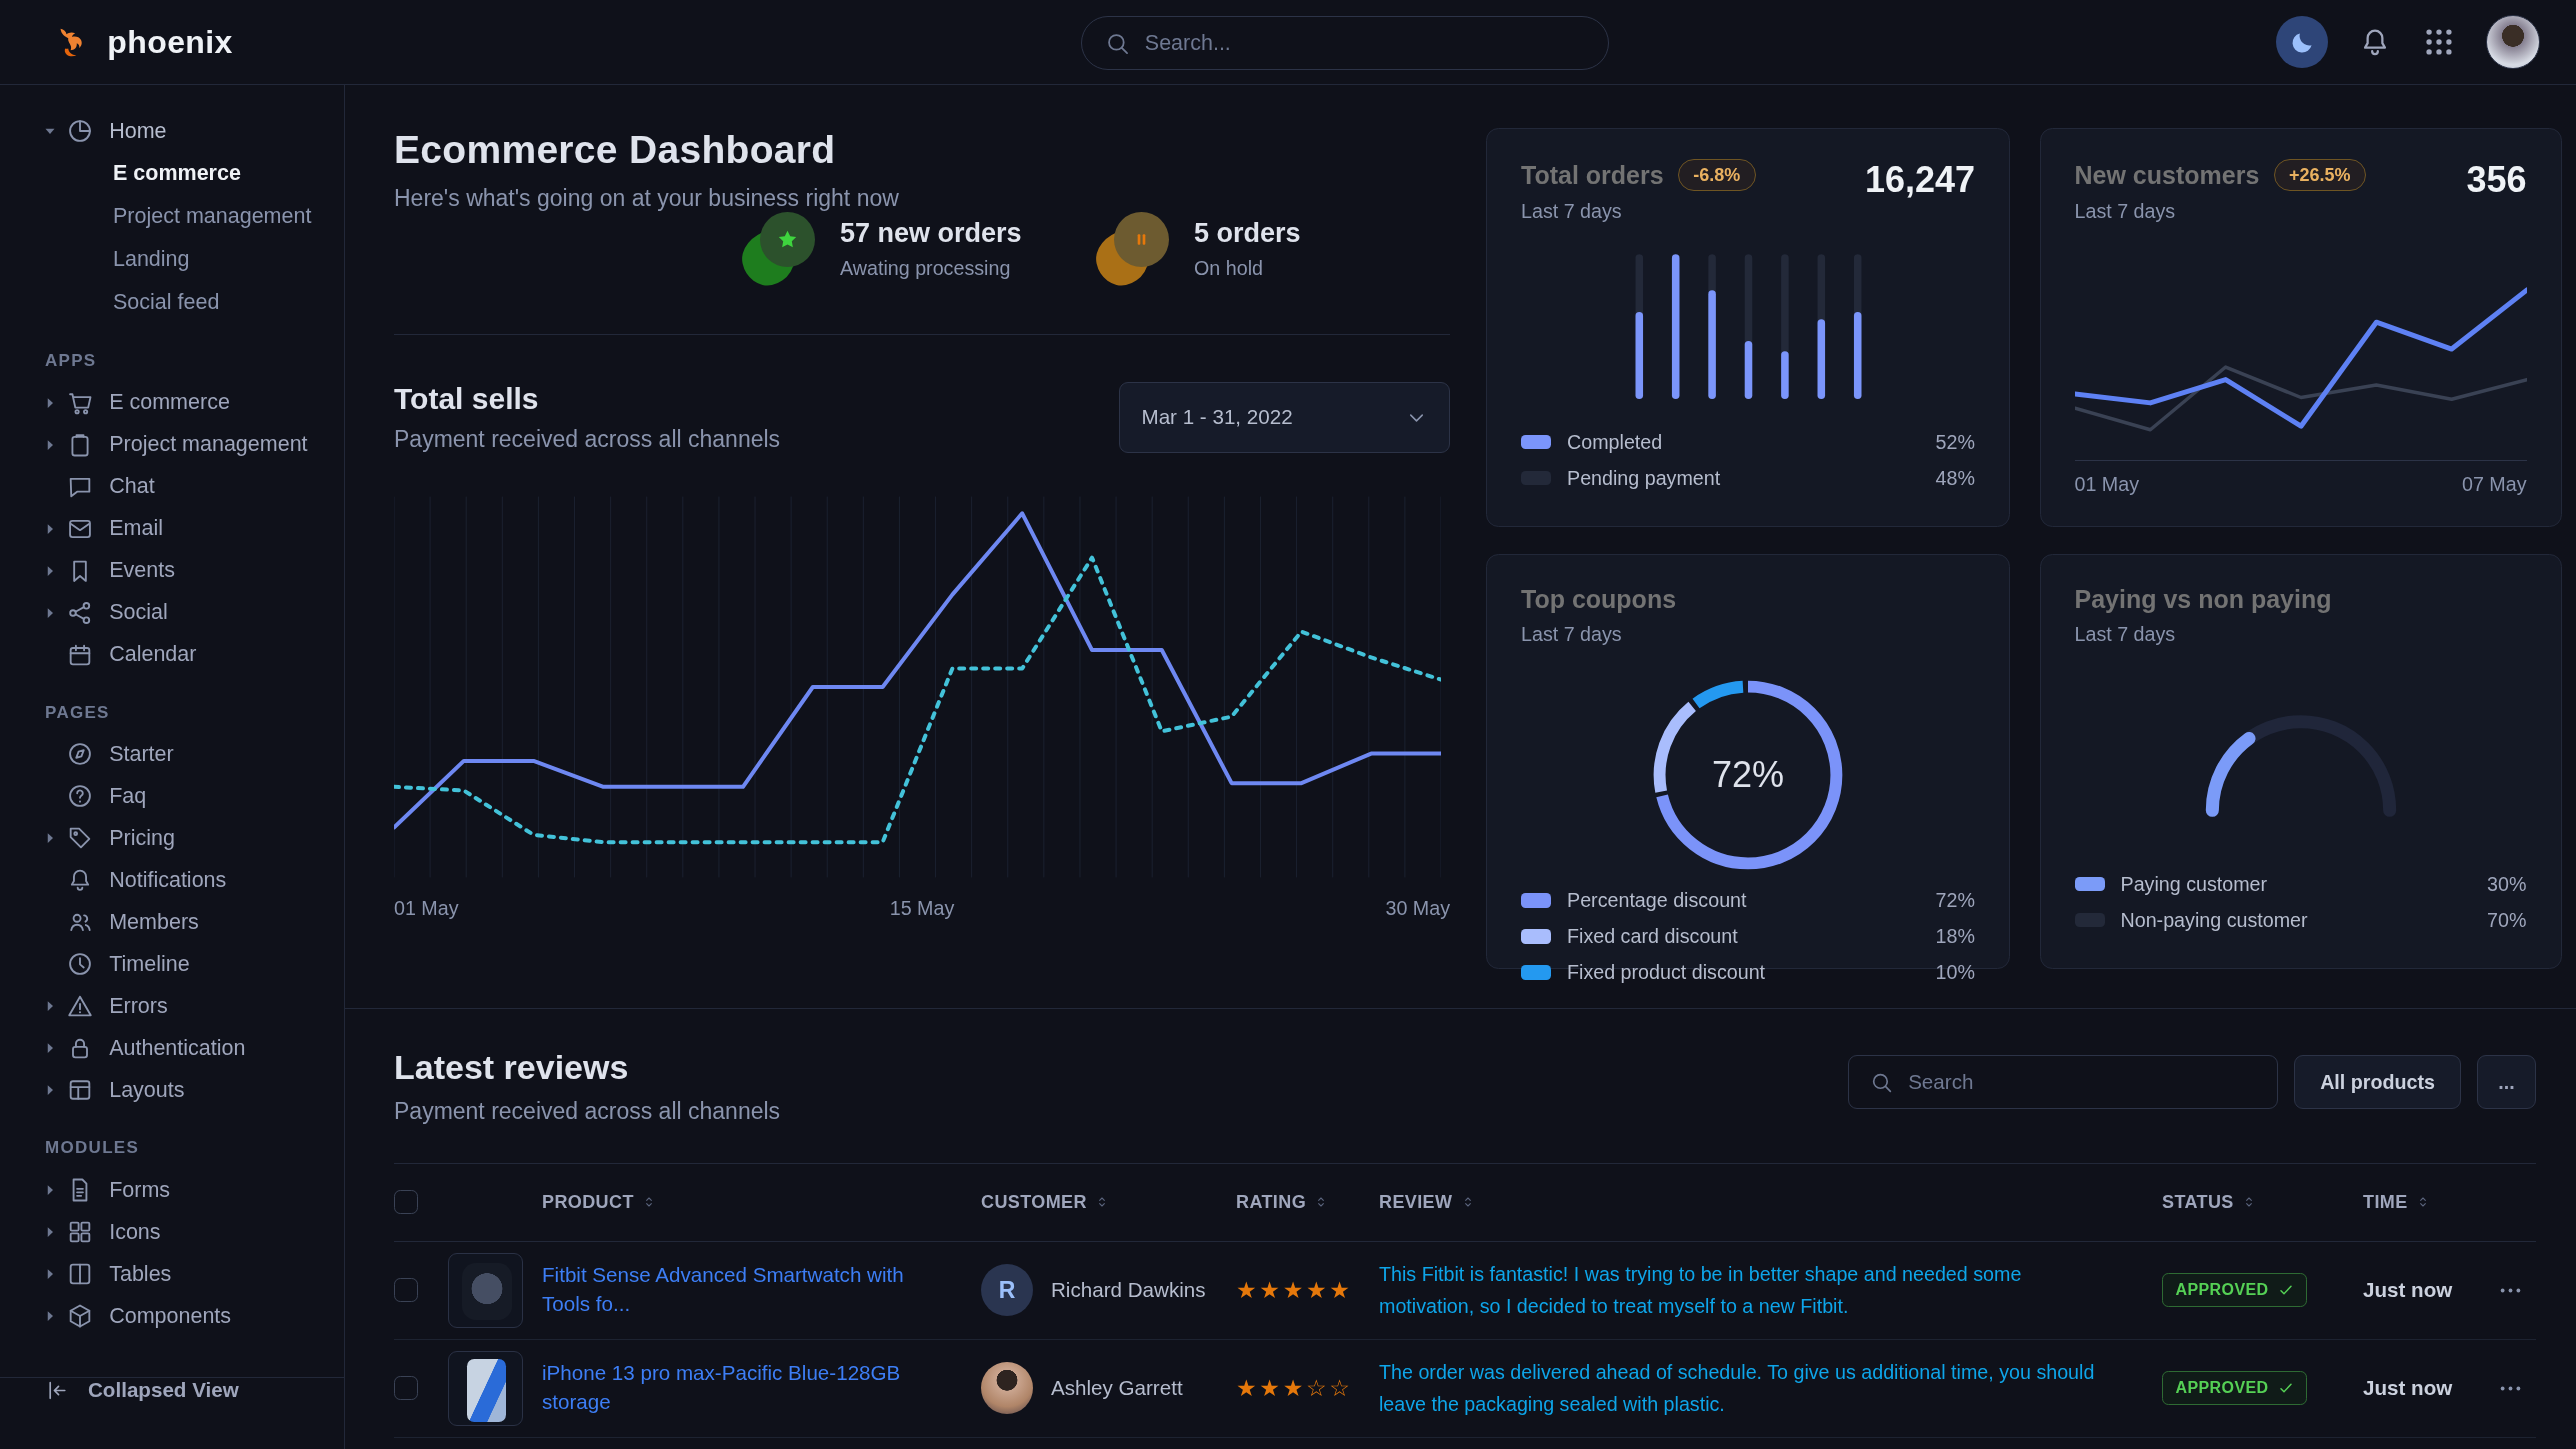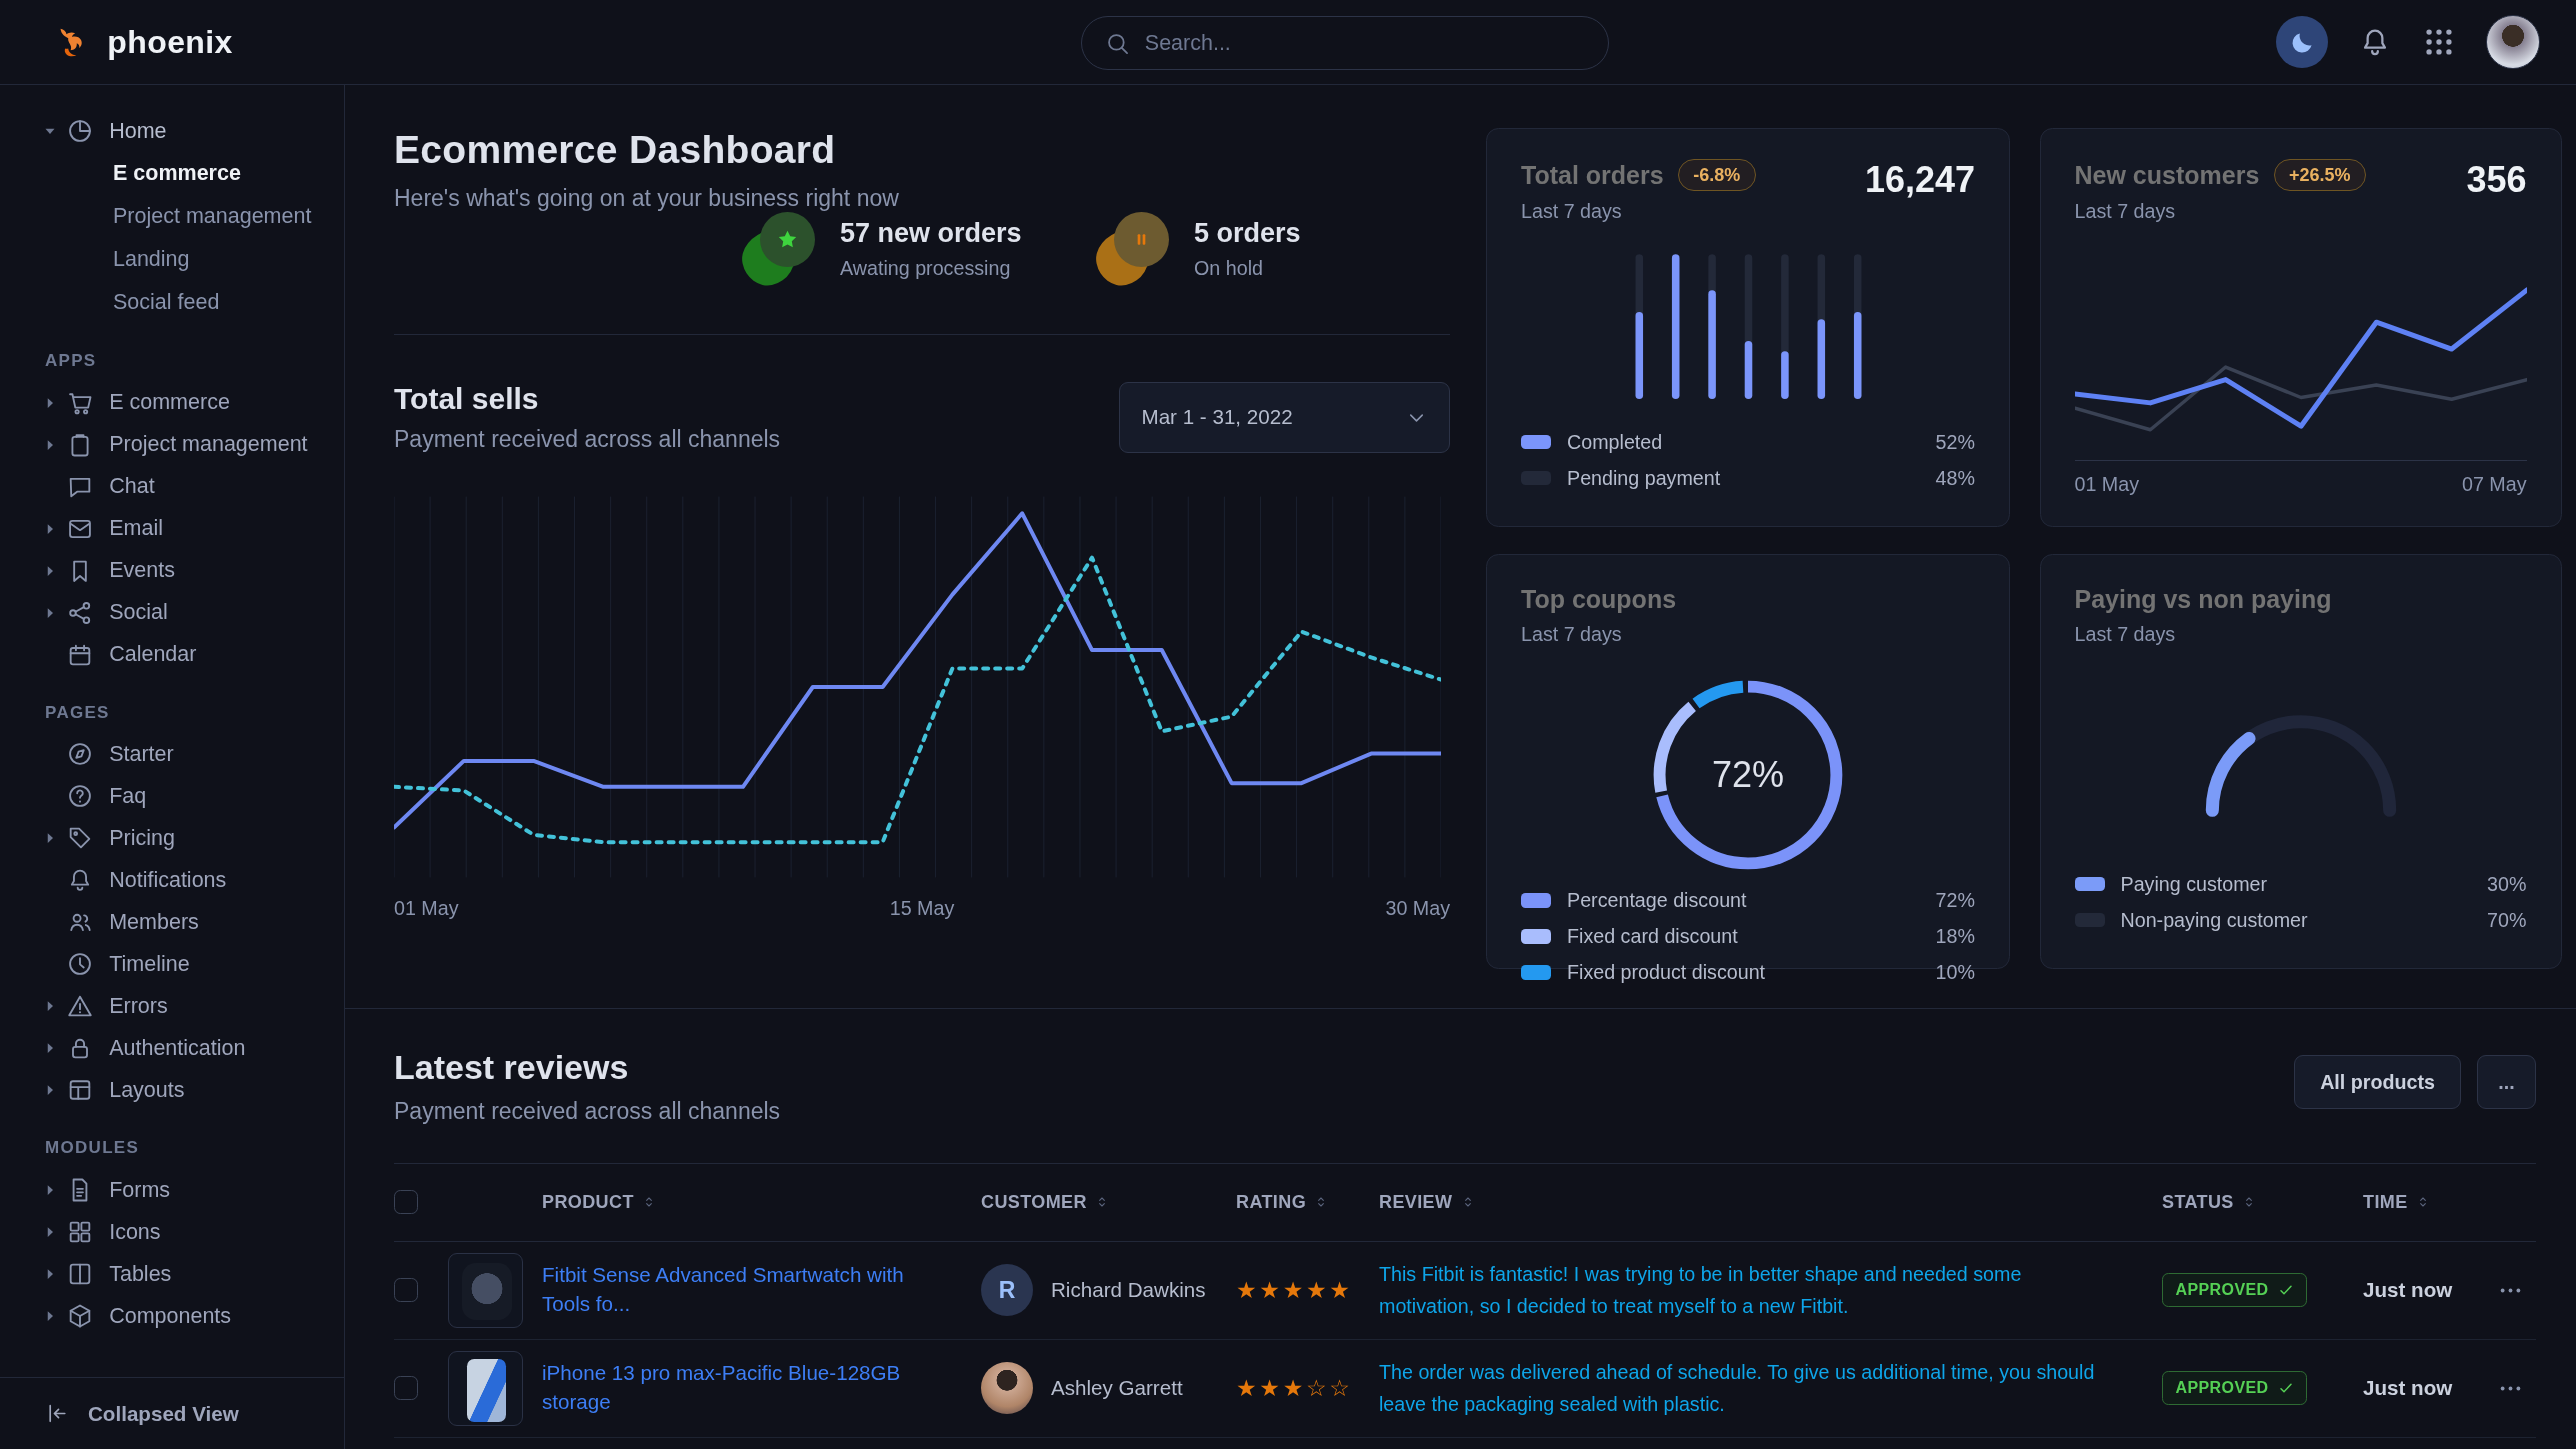--- a/index.html
+++ b/index.html
@@ -44,21 +44,21 @@
     font-size:21.5px; color:#9fa6bc; cursor:pointer; }
   .side-item .caret { width:18px; height:18px; color:#6e7891; flex-shrink:0; }
   .side-item .caret.empty { visibility:hidden; }
   .side-item .mico { width:28px; height:28px; margin:0 15px 0 7.2px; color:#8a94ad; flex-shrink:0; }
   .side-item.top-home { color:#b6bdce; }
   .side-sub { display:flex; align-items:center; height:43px; padding-left:113px;
     font-size:21.5px; color:#8a94ad; cursor:pointer; }
   .side-sub.active { color:#eff2f6; font-weight:bold; }
   .side-heading { padding:27px 0 10.7px 45px; font-size:17px; font-weight:bold;
     letter-spacing:1.3px; color:#6e7891; }
-  .side-footer { border-top:0.9px solid #222839; height:72px; display:flex; align-items:center;
+  .side-footer { border-top:0.9px solid #222839; height:72px; display:flex; 
     padding-left:45px; gap:18px; color:#9fa6bc; font-size:20.6px; font-weight:bold; cursor:pointer; }
   .side-footer .ico { width:25px; height:25px; }
 
   
   .dash { display:flex; padding:43px 40px 0 49px; gap:36px; }
   .dash-left { width:1056px; flex-shrink:0; }
   h1.page-title { font-size:39px; font-weight:bold; color:#dfe3ec; letter-spacing:0.3px; }
   .page-sub { margin-top:12.5px; font-size:23px; color:#8a94ad; }
   .stats-row { display:flex; padding-bottom:47px; border-bottom:0.9px solid #222839;justify-content:flex-end; }
   .stat { display:flex; align-items:center; gap:23px; width:354px; }
@@ -745,20 +745,29 @@
       </div>
     </div>
 
     <section class="reviews">
       <div class="reviews-head">
         <div>
           <div class="reviews-title">Latest reviews</div>
           <div class="sec-sub">Payment received across all channels</div>
         </div>
         <div class="reviews-tools">
+          <div class="rev-search">
+            <span class="ico">
+                <svg viewBox="0 0 24 24" fill="none" stroke="currentColor" stroke-width="1.6" stroke-linecap="round" stroke-linejoin="round">
+                  <circle cx="11" cy="11" r="6.5"></circle>
+                  <path d="M15.8 15.8L20.5 20.5"></path>
+                </svg>
+              </span>
+            <input type="text" placeholder="Search" style="">
+          </div>
           <button class="btn">All products</button>
           <button class="btn sq">...</button>
         </div>
       </div>
       <div class="rtable" id="rtable">
           <div class="trow thead">
             <span class="cb"></span>
             <span></span>
             <span class="th">
               <span>PRODUCT</span>

